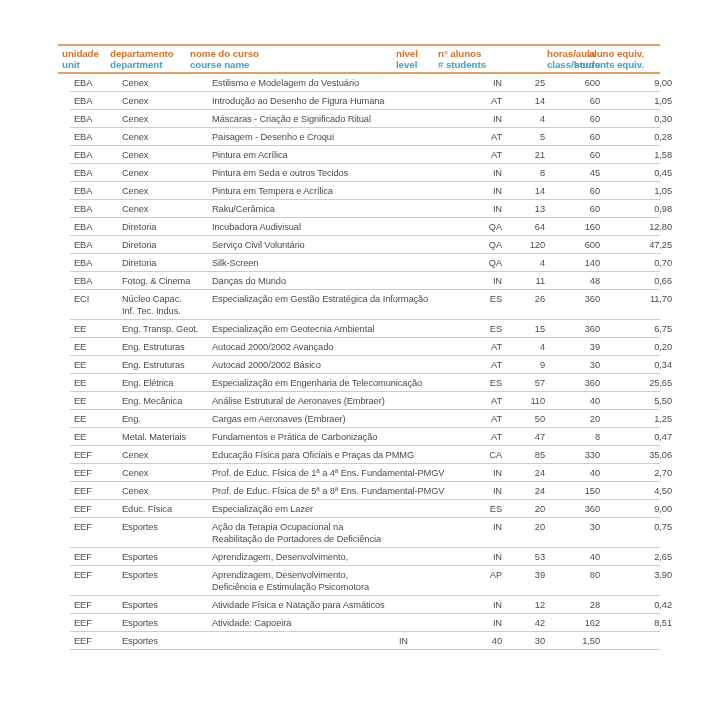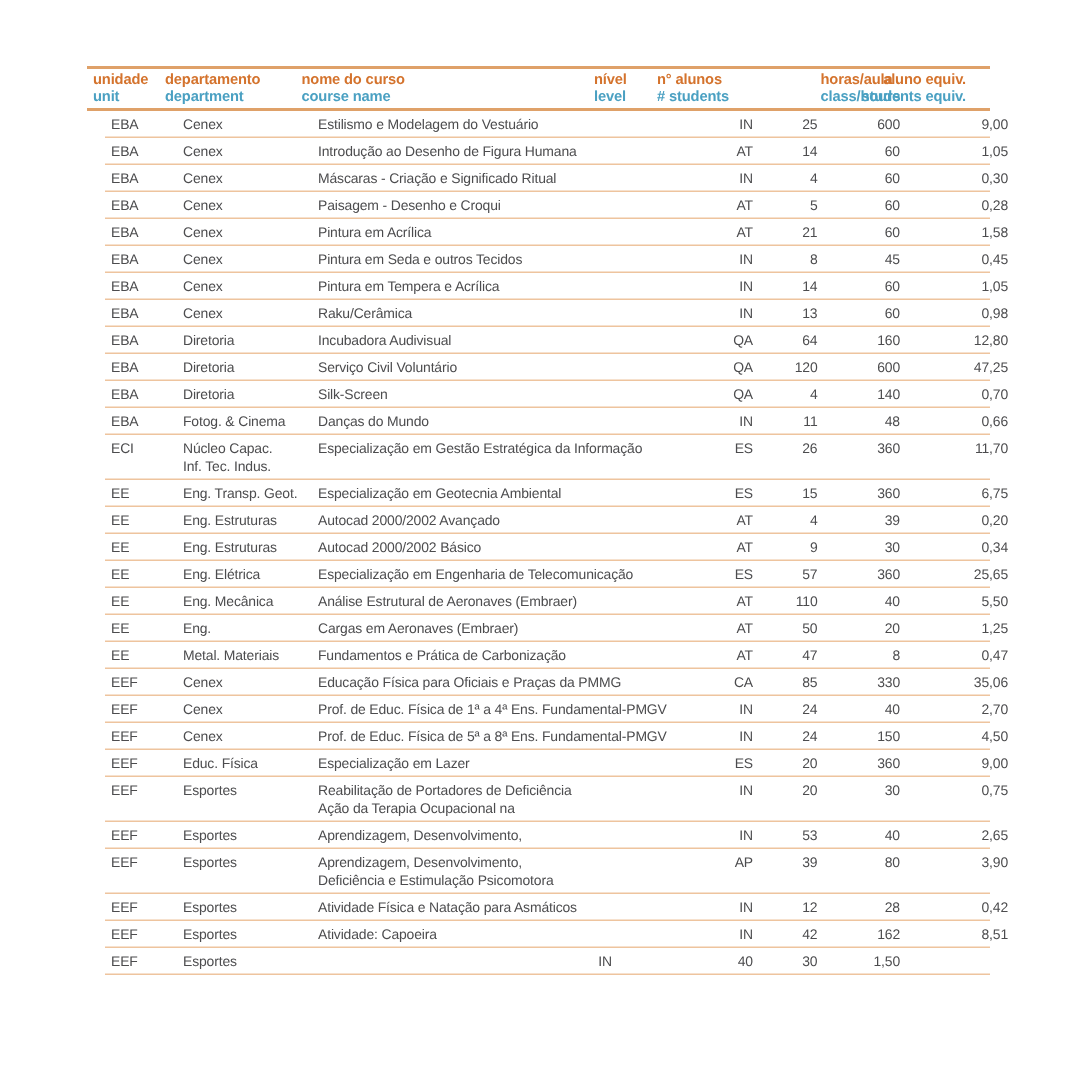--- a/index.html
+++ b/index.html
@@ -37,21 +37,21 @@
     font-size: 9.8px;
     font-weight: bold;
     line-height: 10px;
     letter-spacing: -0.1px;
     white-space: nowrap;
   }
   .h.r1 { top: 3px;  color: #d4732d; }
   .h.r2 { top: 14px; color: #4aa0c2; }
   .hc1 { left: 4px; }
   .hc2 { left: 52px; }
-  .hc3 { left: 143px; }
+  .hc3 { left: 132px; }
   .hc4 { left: 338px; }
   .hc5 { left: 380px; }
   .hc6 { left: 447px; padding-left: 42px; }
   .hc7 { right: 16px; }
   
   .row {
     display: grid;
     grid-template-columns: 52px 90px 196px 94px 43px 55px 72px;
     border-bottom: 1px solid #eec49e;
     padding: 3px 0 2px 0;
@@ -644,22 +644,22 @@
           </div>
         </div>
         <div class="row">
           <div class="cell c-unit">
             <div>EEF</div>
           </div>
           <div class="cell c-dept">
             <div>Esportes</div>
           </div>
           <div class="cell c-course">
+            <div>Ação da Terapia Ocupacional  na</div>
             <div>Reabilitação de Portadores de Deficiência</div>
-            <div>Ação da Terapia Ocupacional  na</div>
           </div>
           <div class="cell c-num">
             <div>IN</div>
           </div>
           <div class="cell c-num">
             <div>20</div>
           </div>
           <div class="cell c-num">
             <div>30</div>
           </div>

